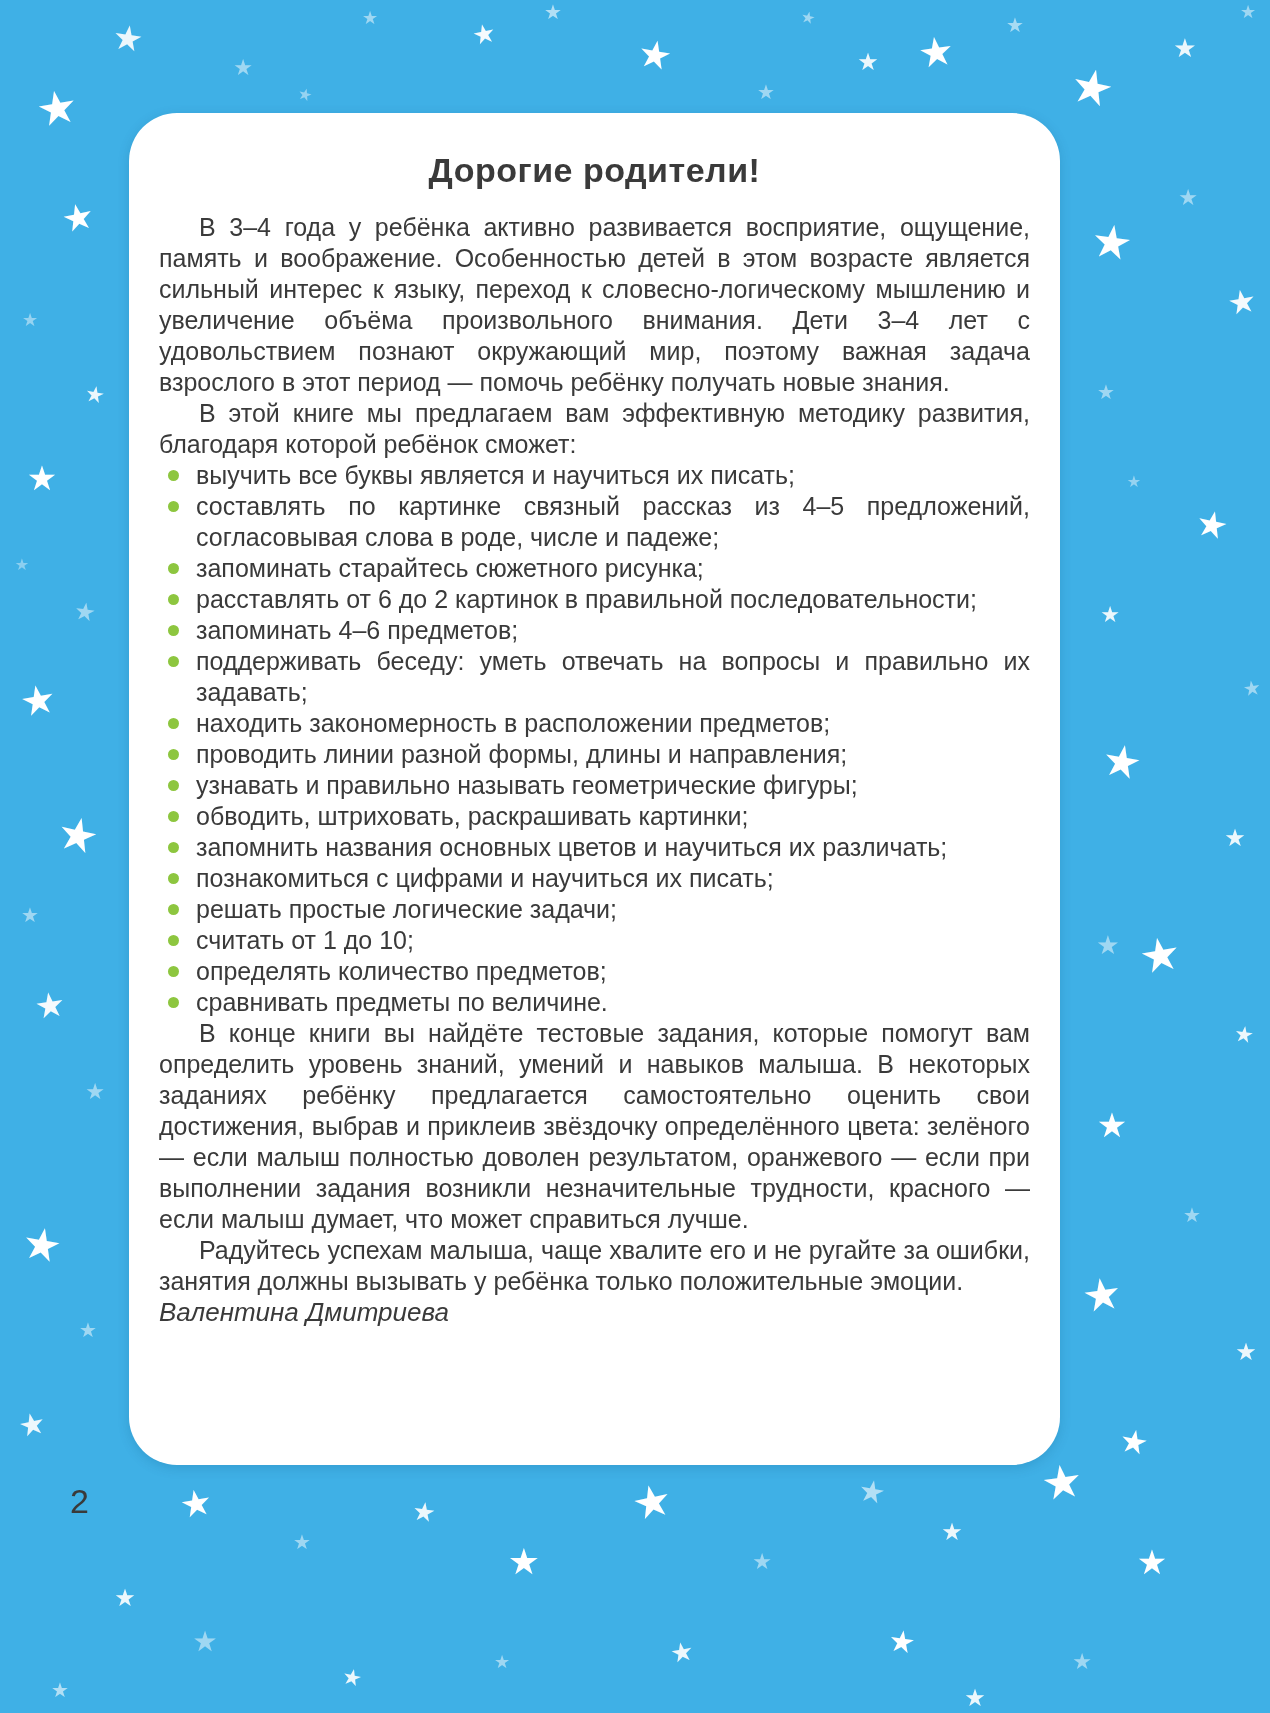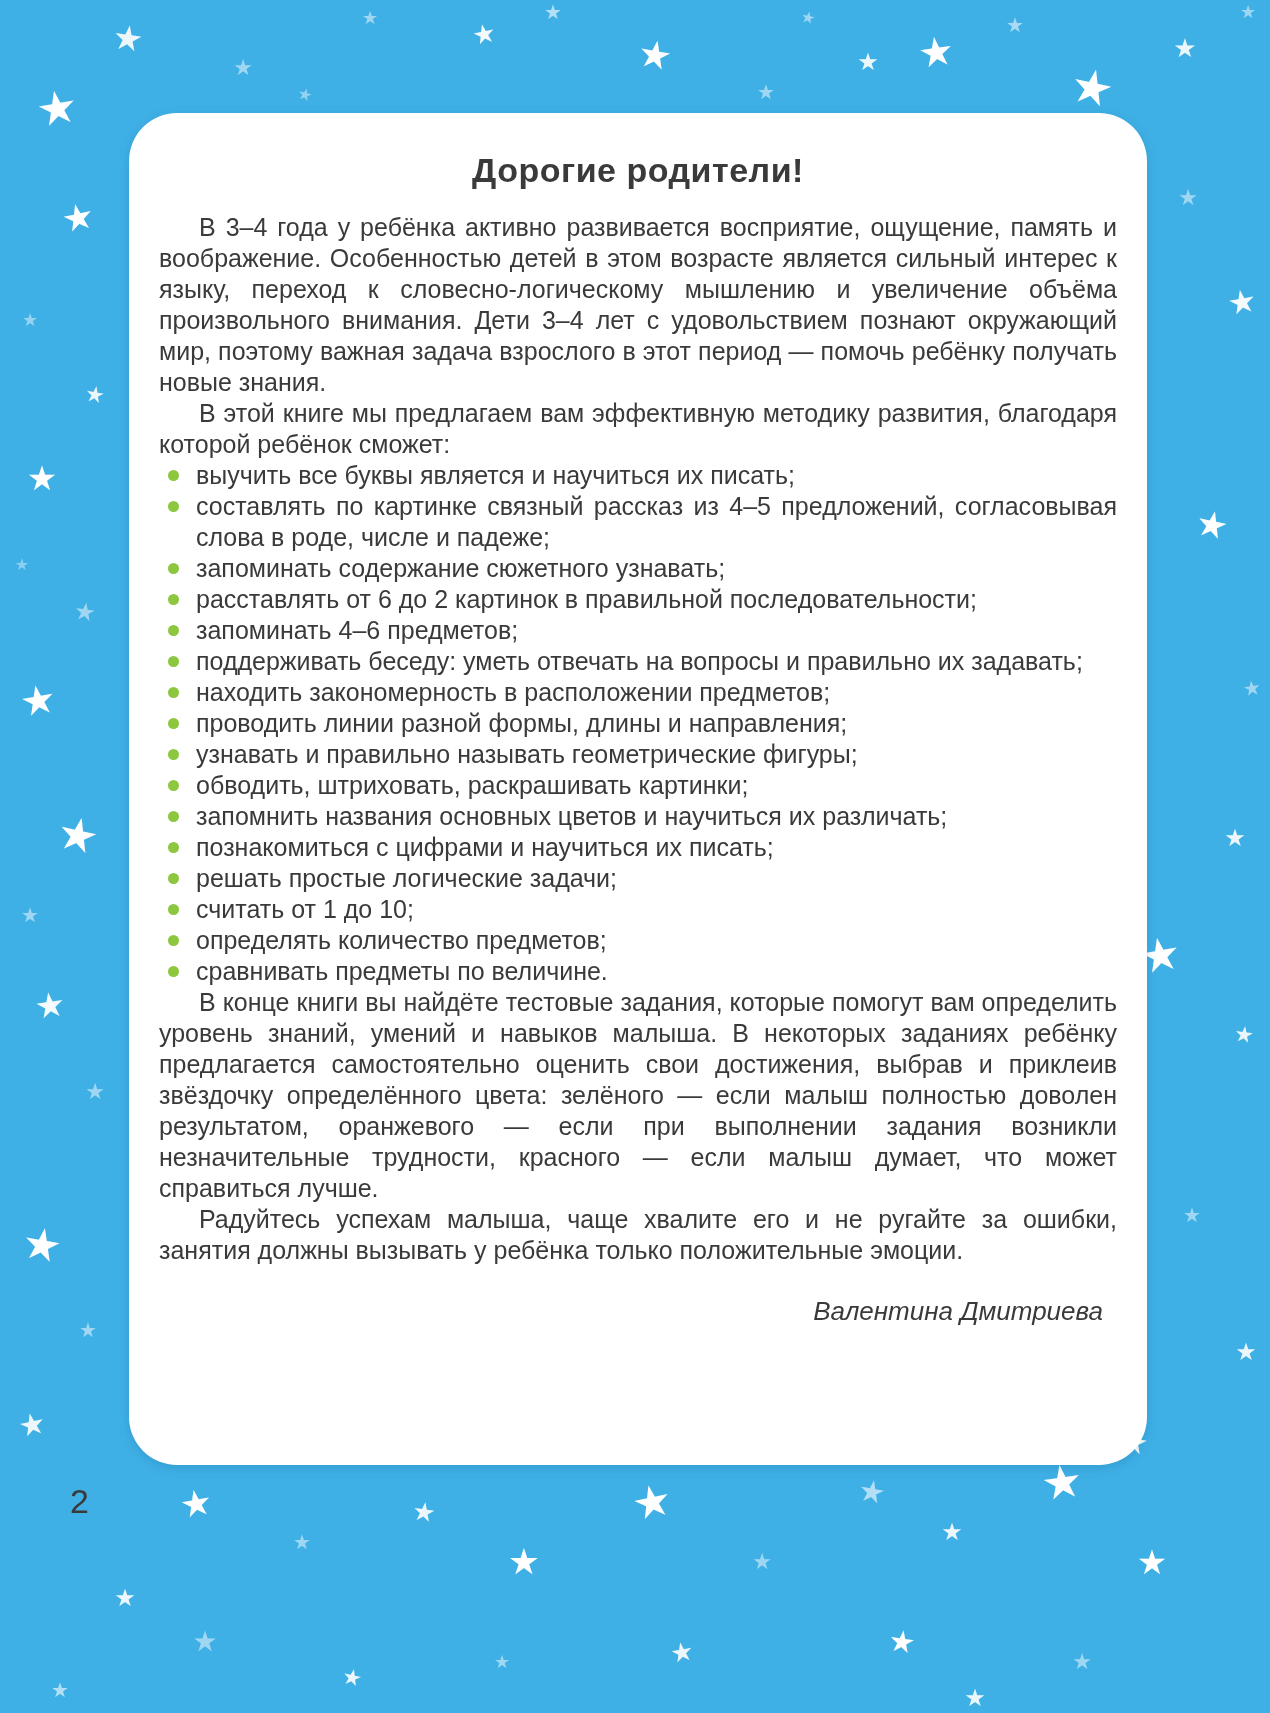--- a/index.html
+++ b/index.html
@@ -30,21 +30,21 @@
     position: absolute;
     color: var(--star);
     line-height: 1;
     transform-origin: center;
     user-select: none;
   }
   .content-card {
     position: absolute;
     left: 129px;
     top: 113px;
-    width: 1018px;
+    width: 931px;
     min-height: 1352px;
     background: var(--card);
     border-radius: 48px;
     padding: 38px 30px 25px 30px;
     z-index: 1;
     box-shadow: 0 3px 12px rgba(0, 70, 110, 0.18);
   }
   .page-title {
     text-align: center;
     font-size: 34px;
@@ -71,23 +71,21 @@
   .bullet-list .dot {
     position: absolute;
     left: 9px;
     top: 10px;
     width: 11px;
     height: 11px;
     border-radius: 50%;
     background: var(--bullet);
   }
   .author-signature {
-    margin-top: 30px;
     padding-right: 14px;
-    text-align: right;
     font-style: italic;
     font-size: 26px;
   }
   .page-number {
     position: absolute;
     left: 70px;
     top: 1482px;
     font-size: 34px;
     z-index: 1;
   }
@@ -167,21 +165,21 @@
 
 <div class="content-card">
   <h1 class="page-title">Дорогие родители!</h1>
   <div class="card-text">
     <p>В 3–4 года у ребёнка активно развивается восприятие, ощущение, память и воображение. Особенностью детей в этом возрасте является сильный интерес к языку, переход к словесно-логическому мышлению и увеличение объёма произвольного внимания. Дети 3–4 лет с удовольствием познают окружающий мир, поэтому важная задача взрослого в этот период — помочь ребёнку получать новые знания.</p>
     <p>В этой книге мы предлагаем вам эффективную методику развития, благодаря которой ребёнок сможет:</p>
 
     <ul class="bullet-list">
       <li><span class="dot"></span><span>выучить все буквы является и научиться их писать;</span></li>
       <li><span class="dot"></span><span>составлять по картинке связный рассказ из 4–5 предложений, согласовывая слова в роде, числе и падеже;</span></li>
-      <li><span class="dot"></span><span>запоминать содержание сюжетного узнавать;</span></li>
+      <li><span class="dot"></span><span>запоминать старайтесь сюжетного рисунка;</span></li>
       <li><span class="dot"></span><span>расставлять от 6 до 2 картинок в правильной последовательности;</span></li>
       <li><span class="dot"></span><span>запоминать 4–6 предметов;</span></li>
       <li><span class="dot"></span><span>поддерживать беседу: уметь отвечать на вопросы и правильно их задавать;</span></li>
       <li><span class="dot"></span><span>находить закономерность в расположении предметов;</span></li>
       <li><span class="dot"></span><span>проводить линии разной формы, длины и направления;</span></li>
       <li><span class="dot"></span><span>узнавать и правильно называть геометрические фигуры;</span></li>
       <li><span class="dot"></span><span>обводить, штриховать, раскрашивать картинки;</span></li>
       <li><span class="dot"></span><span>запомнить названия основных цветов и научиться их различать;</span></li>
       <li><span class="dot"></span><span>познакомиться с цифрами и научиться их писать;</span></li>
       <li><span class="dot"></span><span>решать простые логические задачи;</span></li>

